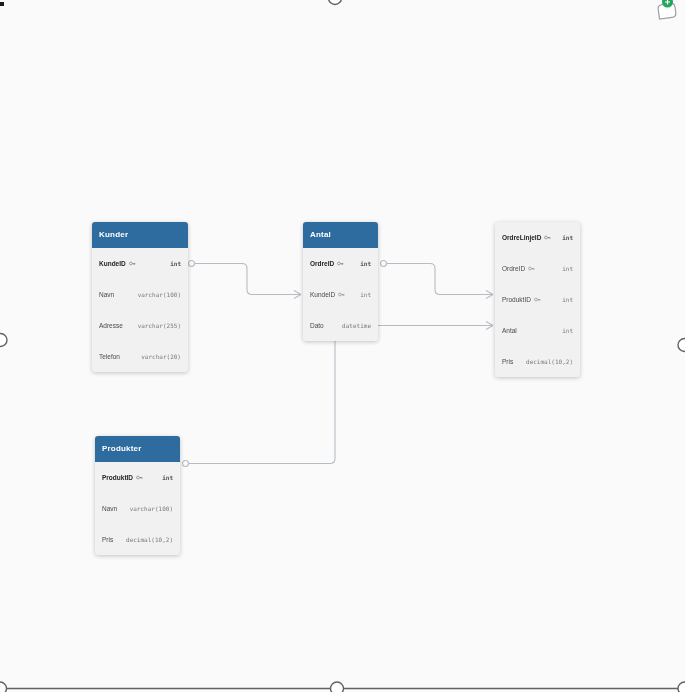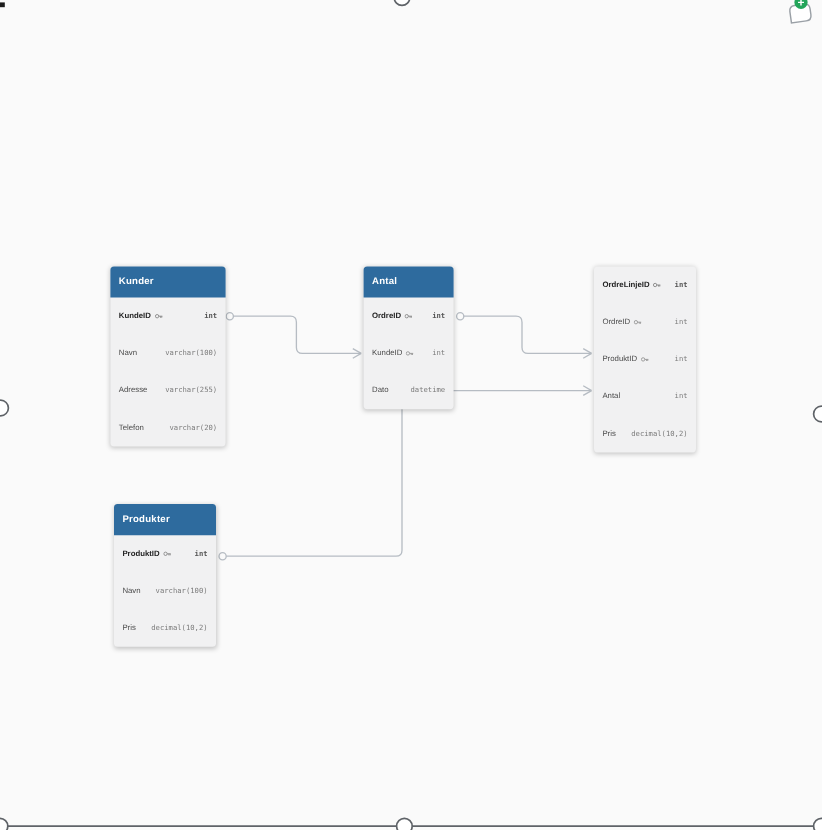--- a/index.html
+++ b/index.html
@@ -147,21 +147,21 @@
     <div class="trow">
       <span class="fname">Antal</span>
       <span class="ftype">int</span>
     </div>
     <div class="trow">
       <span class="fname">Pris</span>
       <span class="ftype">decimal(10,2)</span>
     </div>
   </div>
 
-  <div class="db-table" style="left:95px;top:420px;width:85px;">
+  <div class="db-table" style="left:95px;top:436px;width:85px;">
     <div class="thead">Produkter</div>
     <div class="trow pk">
       <span class="fname">ProduktID</span>
       <svg class="keyicon" width="7" height="7" viewBox="0 0 8 8">
           <circle cx="2.2" cy="4" r="1.6" fill="none" stroke="#8b8b8b" stroke-width="0.9"></circle>
           <path d="M3.8 4 H7.2 M5.4 4 v1.5 M6.6 4 v1.5" stroke="#8b8b8b" stroke-width="0.9" fill="none"></path>
         </svg>
       <span class="ftype">int</span>
     </div>
     <div class="trow">

